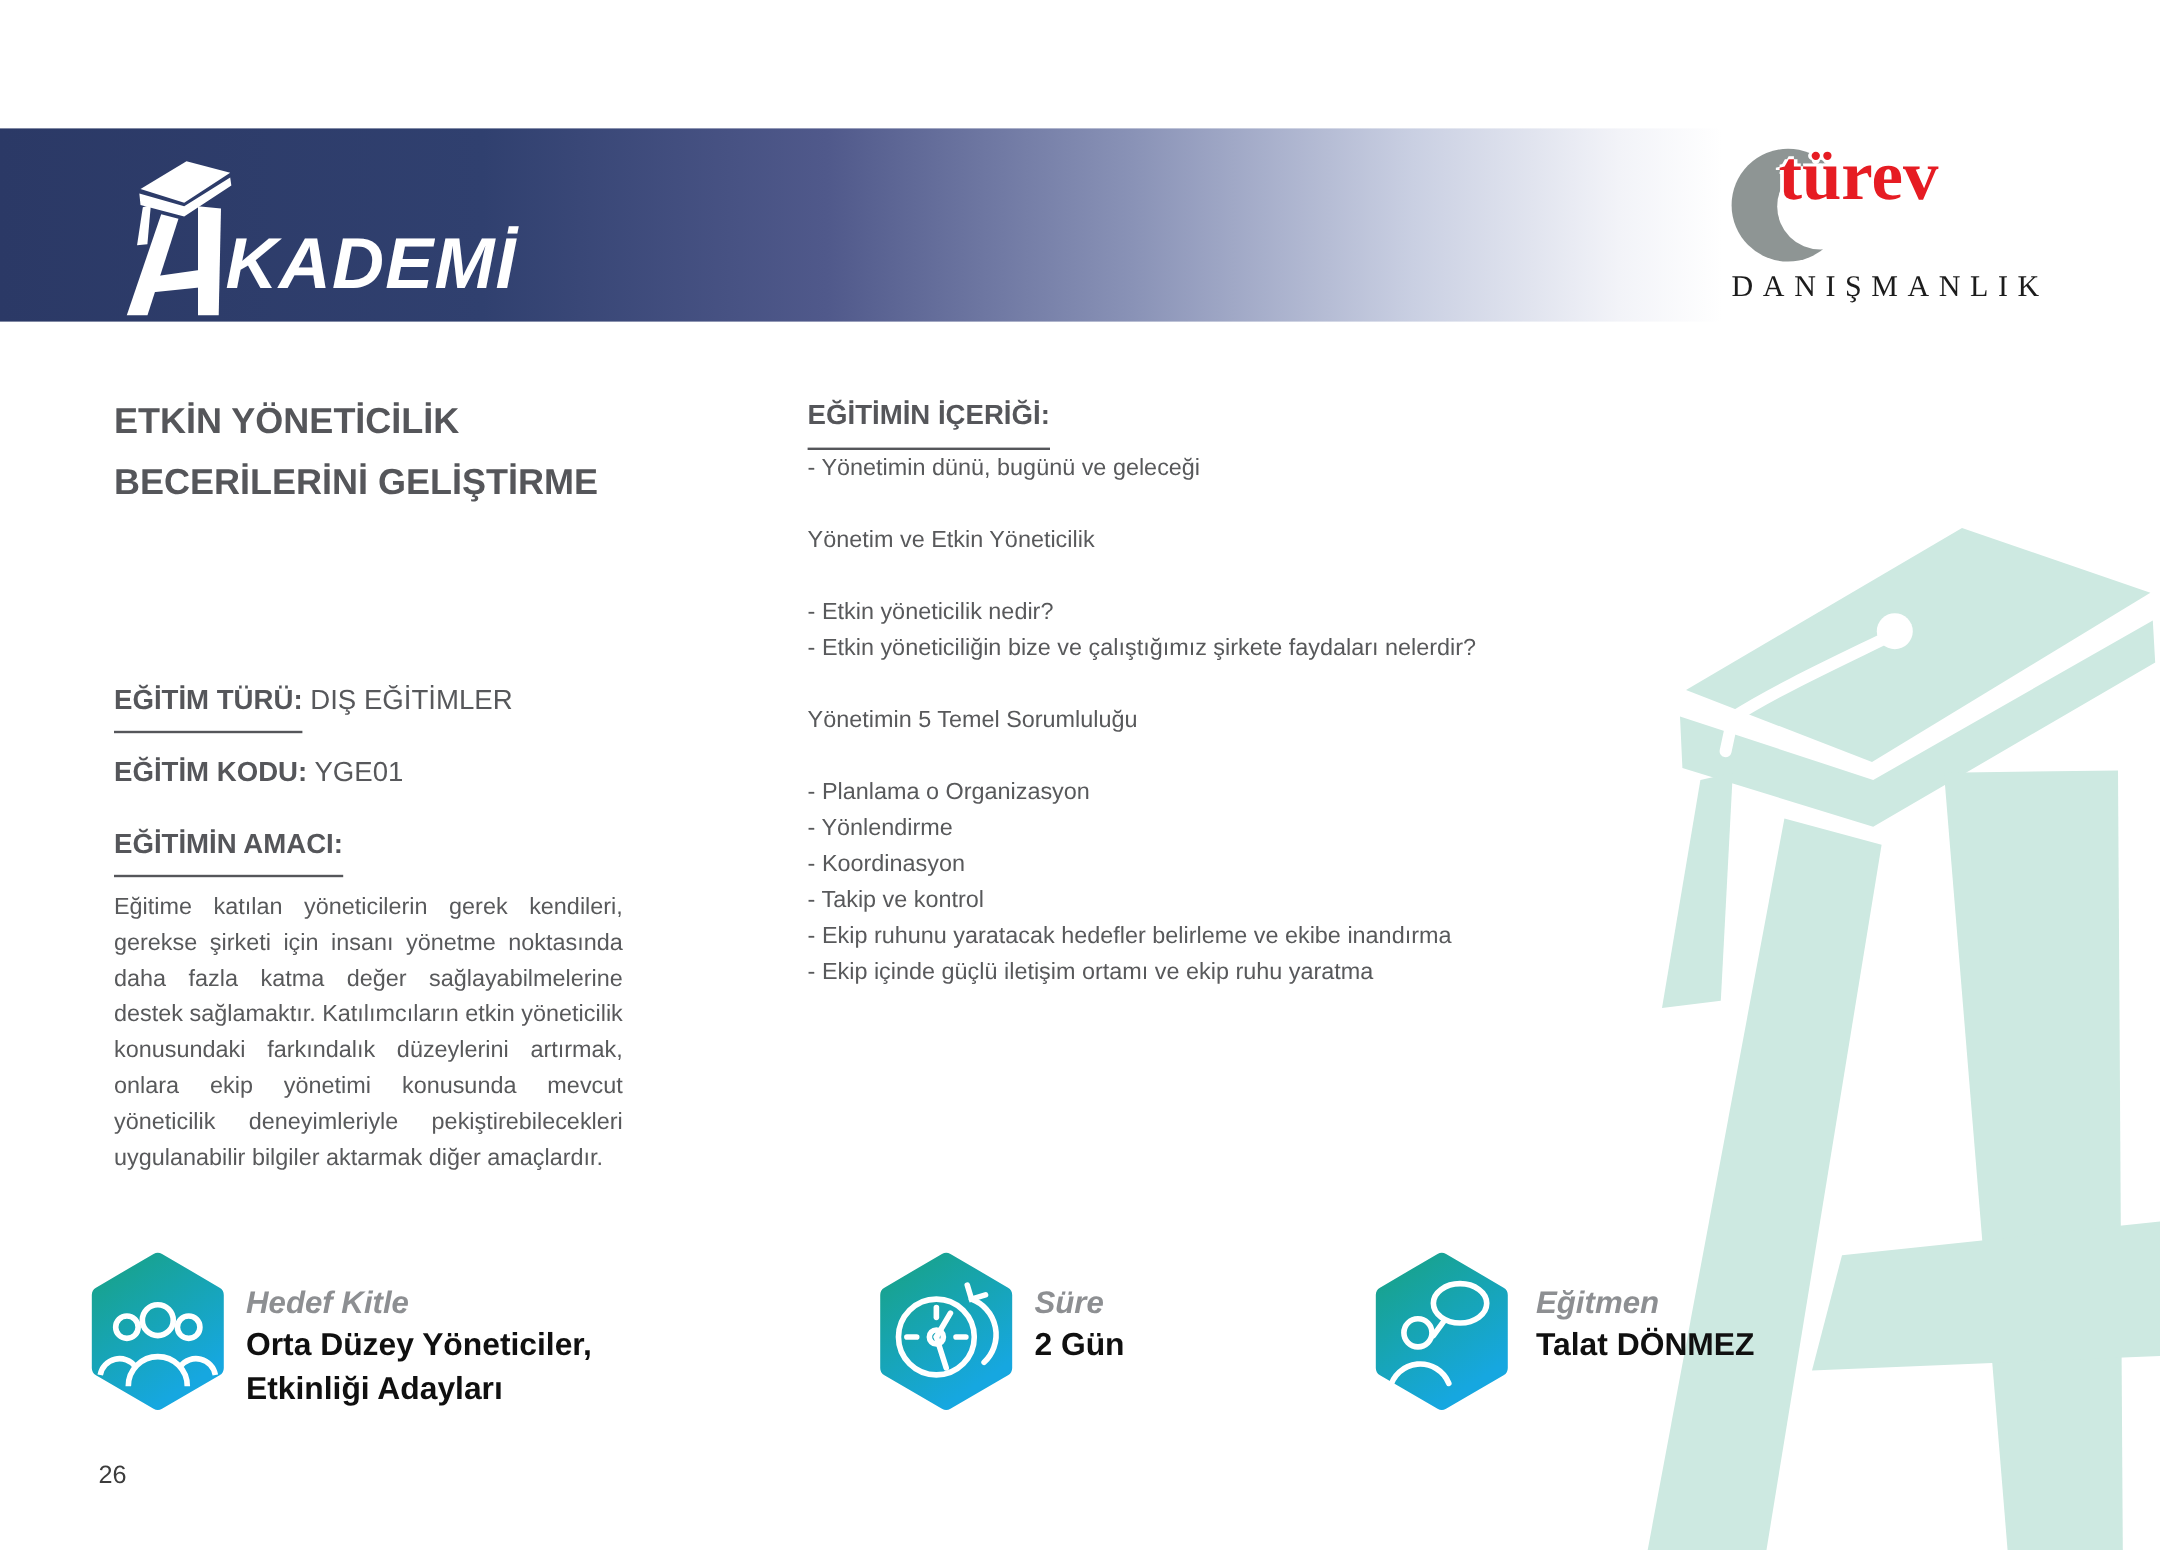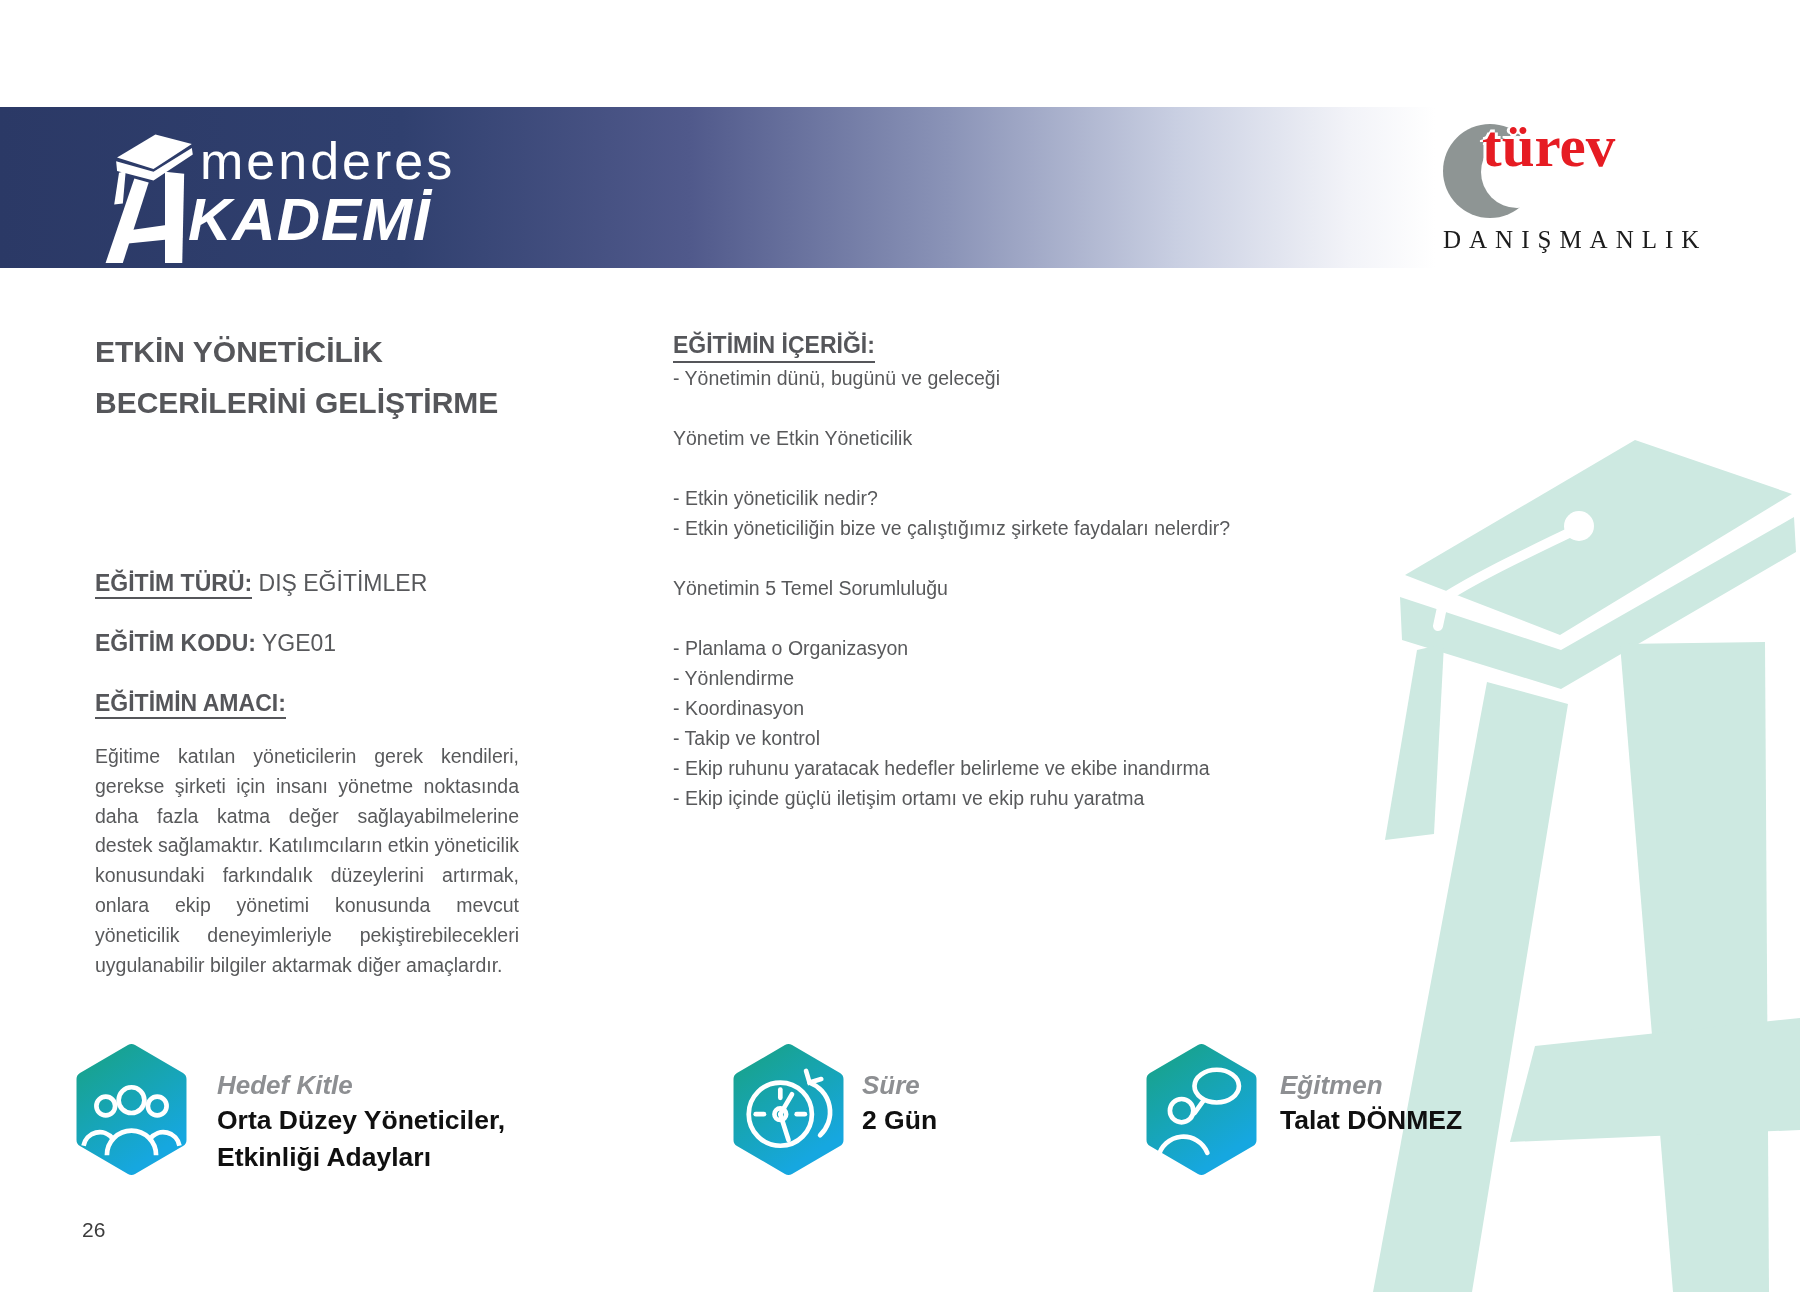--- a/index.html
+++ b/index.html
@@ -31,39 +31,39 @@
             color:#e61c23;line-height:1.1;
             text-shadow:-3px 0 #fff,3px 0 #fff,0 -3px #fff,0 3px #fff;}
   .turev-sub{position:absolute;left:0;top:104px;font-family:"Liberation Serif", serif;
             font-size:25px;color:#1c1c1c;letter-spacing:8px;white-space:nowrap;}
 
   
   .title{position:absolute;left:95px;top:326px;font-size:30px;font-weight:700;
          color:#55565a;line-height:51px;}
   .meta{position:absolute;left:95px;font-size:23px;color:#57585b;white-space:nowrap;}
   .meta b{font-weight:700;color:#55565a;}
-  .u{border-bottom:2px solid #55565a;padding-bottom:1px;}
+  .u{border-bottom:2px solid #55565a;padding-bottom:13px;}
   .meta-type{top:570px;}
   .meta-code{top:630px;}
   .amaci{position:absolute;left:95px;top:690px;font-size:23px;font-weight:700;color:#55565a;}
   .para{position:absolute;left:95px;top:742px;width:424px;font-size:19.5px;
         line-height:29.8px;color:#58595b;text-align:justify;}
 
   
   .content{position:absolute;left:673px;top:330px;width:660px;}
   .content-h{font-size:23px;font-weight:700;color:#55565a;line-height:30px;
              display:inline-block;}
   .cline{font-size:19.5px;line-height:30px;color:#58595b;white-space:nowrap;}
   .cline.section{margin:30px 0;}
 
   
   .hex{position:absolute;top:1042px;width:117px;height:135px;}
   .hex1{left:73px;} .hex2{left:730px;} .hex3{left:1143px;}
   .fitem{position:absolute;top:1068px;}
-  .ft1{left:205px;margin-left:12px;} .ft2{left:862px;} .ft3{left:1280px;}
+  .ft1{left:205px;} .ft2{left:862px;} .ft3{left:1280px;}
   .flabel{font-size:26px;font-weight:700;font-style:italic;color:#8d8f92;line-height:34px;}
   .fvalue{font-size:26.5px;font-weight:700;color:#101010;line-height:37px;white-space:nowrap;}
 
   .pagenum{position:absolute;left:82px;top:1218px;font-size:21px;color:#3c3c3c;}
 </style>
 </head>
 <body>
 
 <div class="page">
 
@@ -96,21 +96,20 @@
       <svg class="brand-a" viewBox="0 0 120 150">
         <g fill="#ffffff">
           <polygon points="22,40 62,16 100,26 60,52"></polygon>
           <path d="M21,44 L22,54 L60,64 L101,37 L100,30 L60,55 Z"></path>
           <polygon points="24,56 31,54 28,88 19,89"></polygon>
           <polygon points="40,62 55,66 28,150 10,150"></polygon>
           <polygon points="72,55 92,57 90,150 72,150"></polygon>
           <polygon points="35,116 90,108 90,124 31,130"></polygon>
         </g>
       </svg>
-      <div class="brand-l1">menderes</div>
       <div class="brand-l2">KADEMİ</div>
     </div>
   </div>
 
   <div class="turev">
     <div class="crescent"></div>
     <div class="turev-word">türev</div>
     <div class="turev-sub">DANIŞMANLIK</div>
   </div>
 

